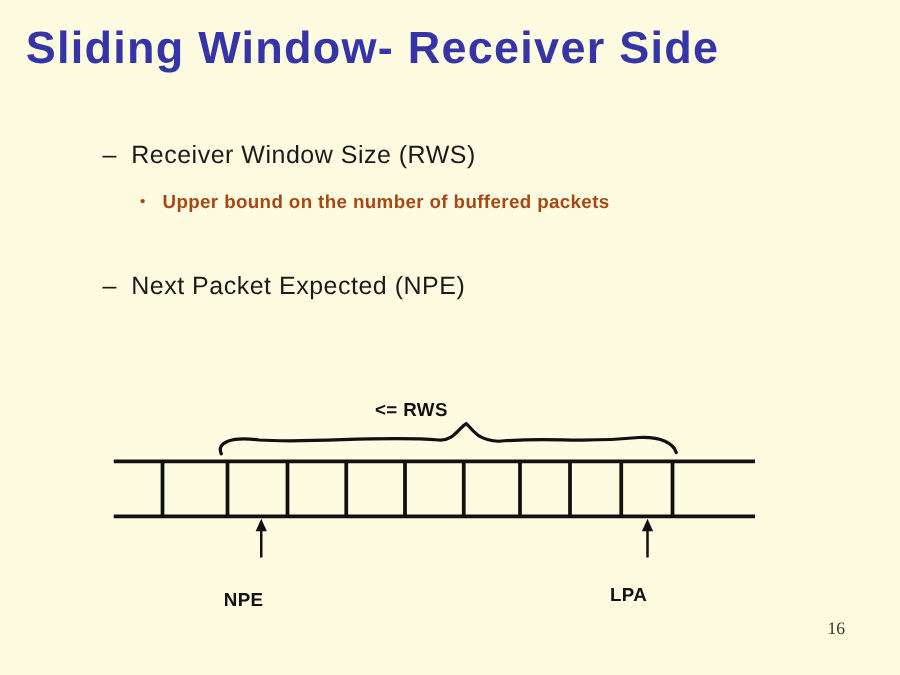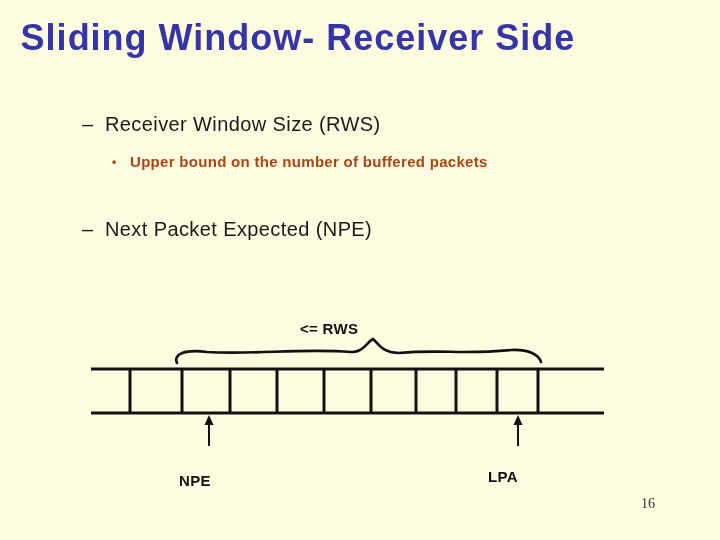--- a/index.html
+++ b/index.html
@@ -35,21 +35,21 @@
   .diagram-svg{position:absolute;left:0;top:0;width:720px;height:540px;}
   .diagram-label{
     position:absolute;text-align:left;
     font-size:15px;font-weight:600;letter-spacing:.3px;
     color:var(--stroke,#111);white-space:nowrap;
   }
   .rws-label{top:320px;left:300px;width:113px;}
   .npe-label{top:472px;left:179px;width:60px;}
   .lpa-label{top:450px;left:488px;width:60px;margin-top:18px;}
   .page-number{
-    position:absolute;top:496px;left:641px;
+    position:absolute;top:496px;left:662px;
     font-family:"Liberation Serif",serif;
     font-size:14px;color:var(--page,#333);
   }
 </style>
 </head>
 <body>
 
 <div class="slide">
 
   <div class="slide-title">Sliding Window- Receiver Side</div>

